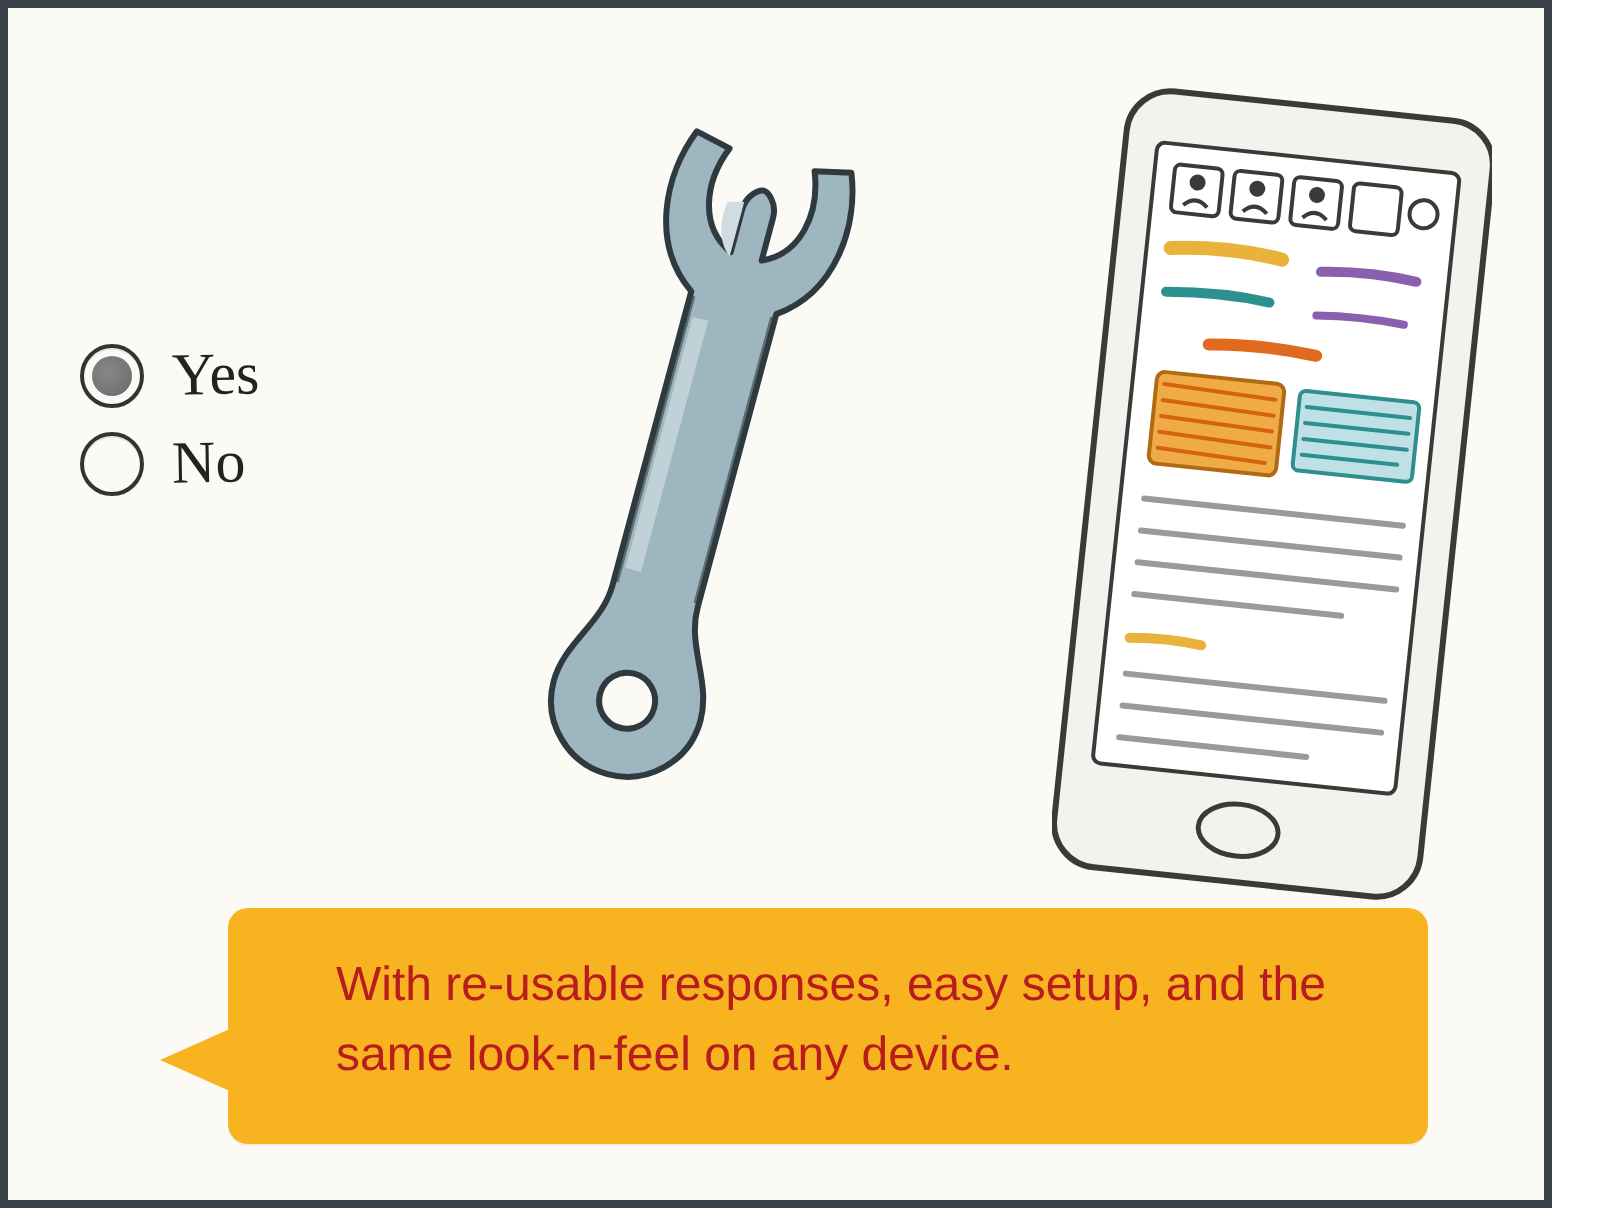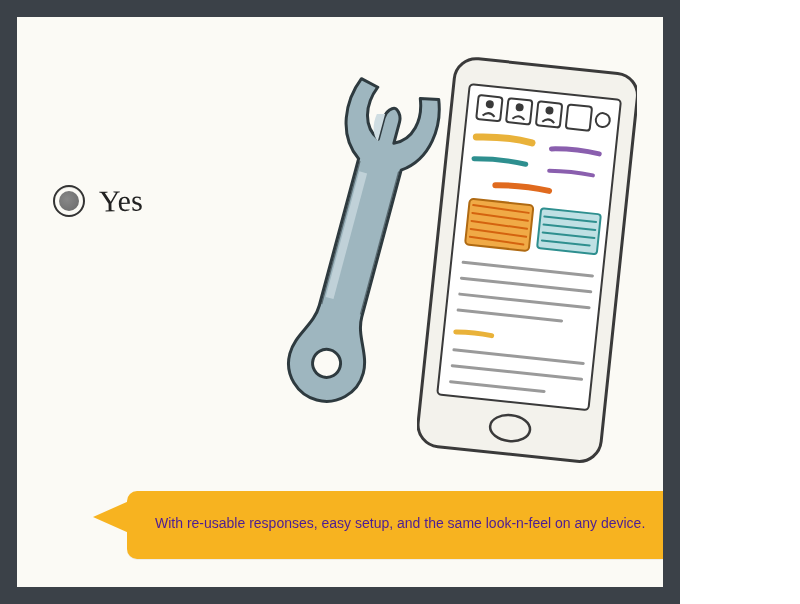--- a/index.html
+++ b/index.html
@@ -5,24 +5,24 @@
   html, body {
     margin: 0;
     padding: 0;
     width: 800px;
     height: 604px;
     overflow: hidden;
     font-family: "Segoe UI", "Helvetica Neue", Arial, sans-serif;
   }
   .frame {
     box-sizing: border-box;
-    width: 680px;
+    width: 776px;
     height: 604px;
     background: #3b4148;
-    padding: 17px;
+    padding: 4px;
   }
   .canvas {
     position: relative;
     width: 100%;
     height: 100%;
     background: #fbfaf5;
     overflow: hidden;
   }
 
   
@@ -96,35 +96,40 @@
     content: "";
     position: absolute;
     left: -34px;
     bottom: 26px;
     width: 0; height: 0;
     border-top: 16px solid transparent;
     border-bottom: 16px solid transparent;
     border-right: 36px solid #f7b320;
   }
   .bubble-text {
-    color: #4c1d95;
-    font-size: 14px;
+    color: #b91c1c;
+    font-size: 24px;
     line-height: 1.45;
+    margin-left: 26px;
   }
 </style>
 </head>
 <body>
 
 <div class="frame">
   <div class="canvas">
 
     <div class="radios">
       <div class="radio-row">
         <span class="radio-circle selected"></span>
         <span class="radio-label">Yes</span>
+      </div>
+      <div class="radio-row">
+        <span class="radio-circle"></span>
+        <span class="radio-label">No</span>
       </div>
     </div>
 
     <div class="wrench">
       <svg viewBox="0 0 200 360" width="200" height="360">
         <g transform="rotate(15 100 180)">
 
           <path d="M70 20
                    C 60 45, 62 80, 88 98
                    L 88 250

